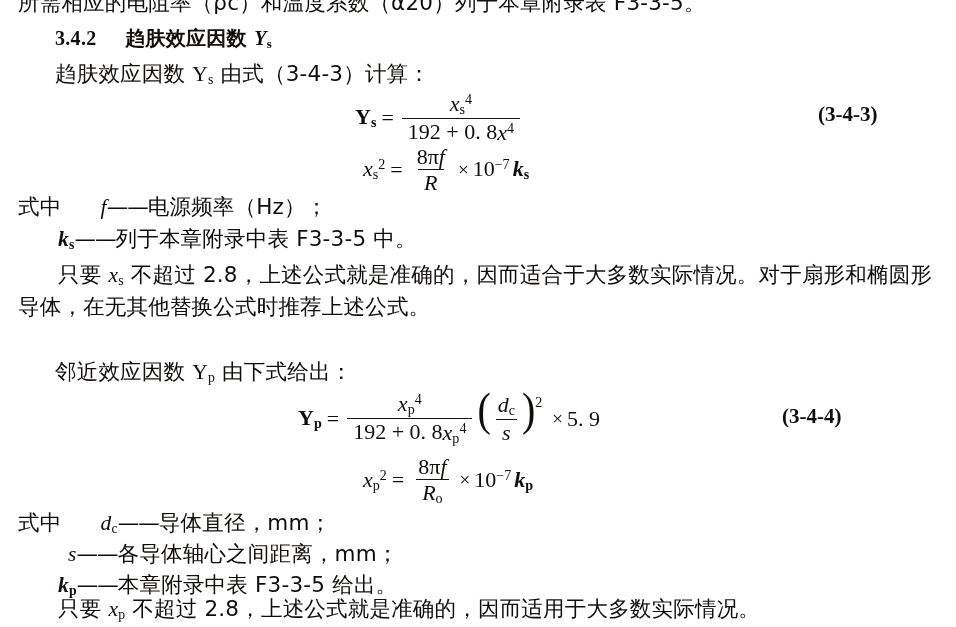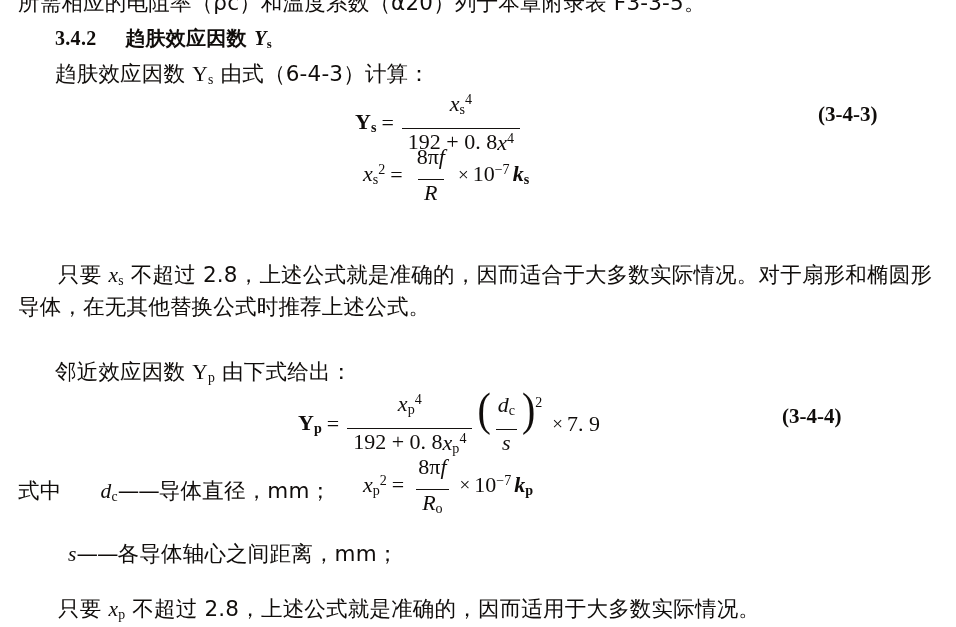--- a/index.html
+++ b/index.html
@@ -81,21 +81,20 @@
     align-items: center;
     justify-content: center;
     font-size: 22px;
   }
   .frac {
     display: inline-flex;
     flex-direction: column;
     align-items: center;
     vertical-align: middle;
     margin: 0 3px;
-    gap: 10px;
   }
   .frac .num {
     padding: 0 6px 1px 6px;
     line-height: 1.05;
   }
   .frac .den {
     border-top: 1.4px solid #15120f;
     padding: 1px 6px 0 6px;
     line-height: 1.05;
   }
@@ -130,21 +129,21 @@
     <span>所需相应的电阻率（ρc）和温度系数（α20）列于本章附录表 F3-3-5。</span>
   </div>
 
   <div class="line heading" style="top:28px; left:55px;">
     <span class="mu">3.4.2</span>
     <span style="display:inline-block;width:18px;"></span>
     <span class="cn">趋肤效应因数 </span><span class="mb"><span>Y</span><sub>s</sub></span>
   </div>
 
   <div class="line body-line" style="top:63px; left:55px;">
-    <span class="cn">趋肤效应因数 </span><span class="mu"><span>Y</span><sub>s</sub></span><span class="cn"> 由式（6-4-3）计算：</span>
+    <span class="cn">趋肤效应因数 </span><span class="mu"><span>Y</span><sub>s</sub></span><span class="cn"> 由式（3-4-3）计算：</span>
   </div>
 
   <div class="eq-block" style="top:92px; left:355px;">
     <span class="mu"><b><span>Y</span><sub>s</sub></b></span>
     <span class="op mu">=</span>
     <span class="frac">
       <span class="num"><span class="mi"><span>x</span><sub>s</sub><sup>4</sup></span></span>
       <span class="den"><span class="mu">192 + 0. 8</span><span class="mi"><span>x</span><sup>4</sup></span></span>
     </span>
   </div>
@@ -155,20 +154,28 @@
     <span class="op mu">=</span>
     <span class="frac">
       <span class="num"><span class="mu">8</span><span class="mu">π</span><span class="mi">f</span></span>
       <span class="den mi">R</span>
     </span>
     <span class="times mu">×</span>
     <span class="mu"><span>10</span><sup>−7</sup></span>
     <span class="mb" style="margin-left:3px;"><span>k</span><sub>s</sub></span>
   </div>
 
+  <div class="line body-line" style="top:196px; left:18px;">
+    <span class="cn">式中</span>
+    <span style="display:inline-block;width:28px;"></span>
+    <span class="mi"><span>f</span><sub></sub></span><span class="cn dash">——</span><span class="cn">电源频率（Hz）；</span>
+  </div>
+  <div class="line body-line" style="top:228px; left:58px;">
+    <span class="mb"><span>k</span><sub>s</sub></span><span class="cn dash">——</span><span class="cn">列于本章附录中表 F3-3-5 中。</span>
+  </div>
 
   <div class="line body-line" style="top:264px; left:58px;">
     <span class="cn">只要 </span><span class="mi"><span>x</span><sub>s</sub></span><span class="cn"> 不超过 2.8，上述公式就是准确的，因而适合于大多数实际情况。对于扇形和椭圆形</span>
   </div>
   <div class="line body-line cn" style="top:296px; left:18px;">
     <span>导体，在无其他替换公式时推荐上述公式。</span>
   </div>
 
 
   <div class="line body-line" style="top:361px; left:55px;">
@@ -185,42 +192,45 @@
     <span class="paren-pow">
       <span class="big-paren mu">(</span>
       <span class="frac" style="margin:0 1px;">
         <span class="num mi"><span>d</span><sub>c</sub></span>
         <span class="den mi">s</span>
       </span>
       <span class="big-paren mu">)</span>
       <span class="mu" style="font-size:14px; margin-top:2px;">2</span>
     </span>
     <span class="times mu" style="margin-left:6px;">×</span>
-    <span class="mu">7. 9</span>
+    <span class="mu">5. 9</span>
   </div>
   <div class="eqnum mu" style="top:404px; left:782px;">(3-4-4)</div>
 
   <div class="eq-block" style="top:455px; left:363px;">
     <span class="mi"><span>x</span><sub>p</sub><sup>2</sup></span>
     <span class="op mu">=</span>
     <span class="frac">
       <span class="num"><span class="mu">8</span><span class="mu">π</span><span class="mi">f</span></span>
       <span class="den mi"><span>R</span><sub>o</sub></span>
     </span>
     <span class="times mu">×</span>
     <span class="mu"><span>10</span><sup>−7</sup></span>
     <span class="mb" style="margin-left:3px;"><span>k</span><sub>p</sub></span>
   </div>
 
-  <div class="line body-line" style="top:480px; left:18px;">
+  <div class="line body-line" style="top:512px; left:18px;">
     <span class="cn">式中</span>
     <span style="display:inline-block;width:28px;"></span>
     <span class="mi"><span>d</span><sub>c</sub></span><span class="cn dash">——</span><span class="cn">导体直径，mm；</span>
   </div>
   <div class="line body-line" style="top:543px; left:68px;">
     <span class="mi"><span>s</span><sub></sub></span><span class="cn dash">——</span><span class="cn">各导体轴心之间距离，mm；</span>
   </div>
+  <div class="line body-line" style="top:574px; left:58px;">
+    <span class="mb"><span>k</span><sub>p</sub></span><span class="cn dash">——</span><span class="cn">本章附录中表 F3-3-5 给出。</span>
+  </div>
 
   <div class="line body-line" style="top:598px; left:58px;">
     <span class="cn">只要 </span><span class="mi"><span>x</span><sub>p</sub></span><span class="cn"> 不超过 2.8，上述公式就是准确的，因而适用于大多数实际情况。</span>
   </div>
 
 </div>
 
 </body></html>

